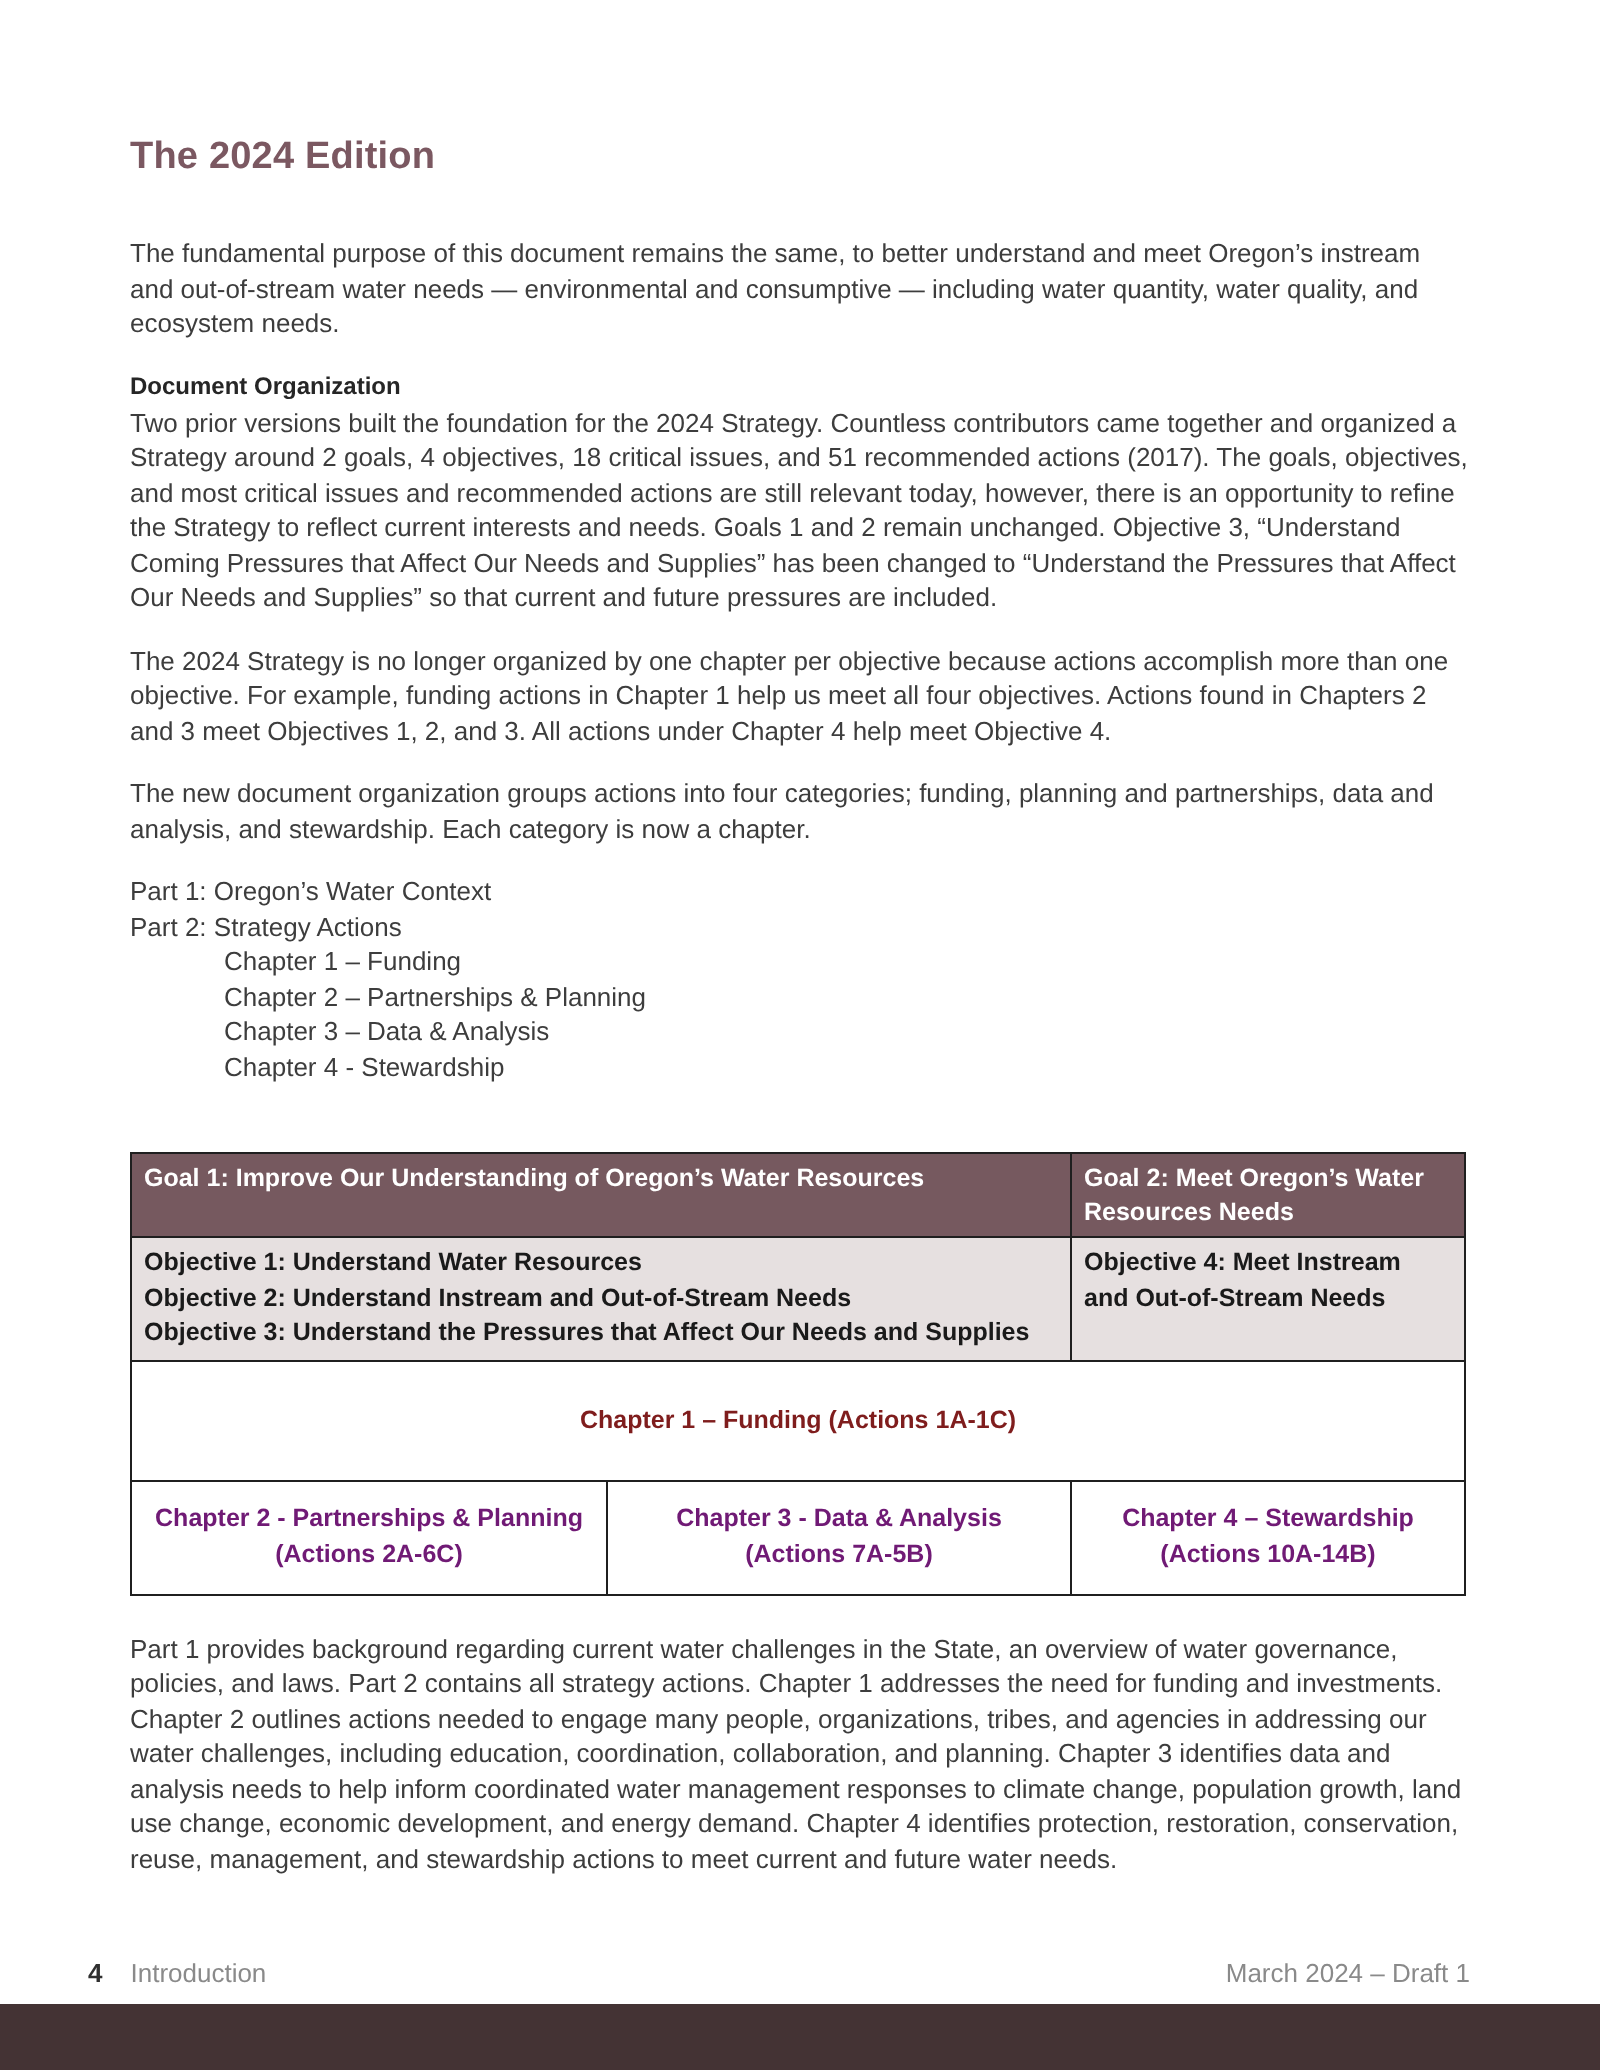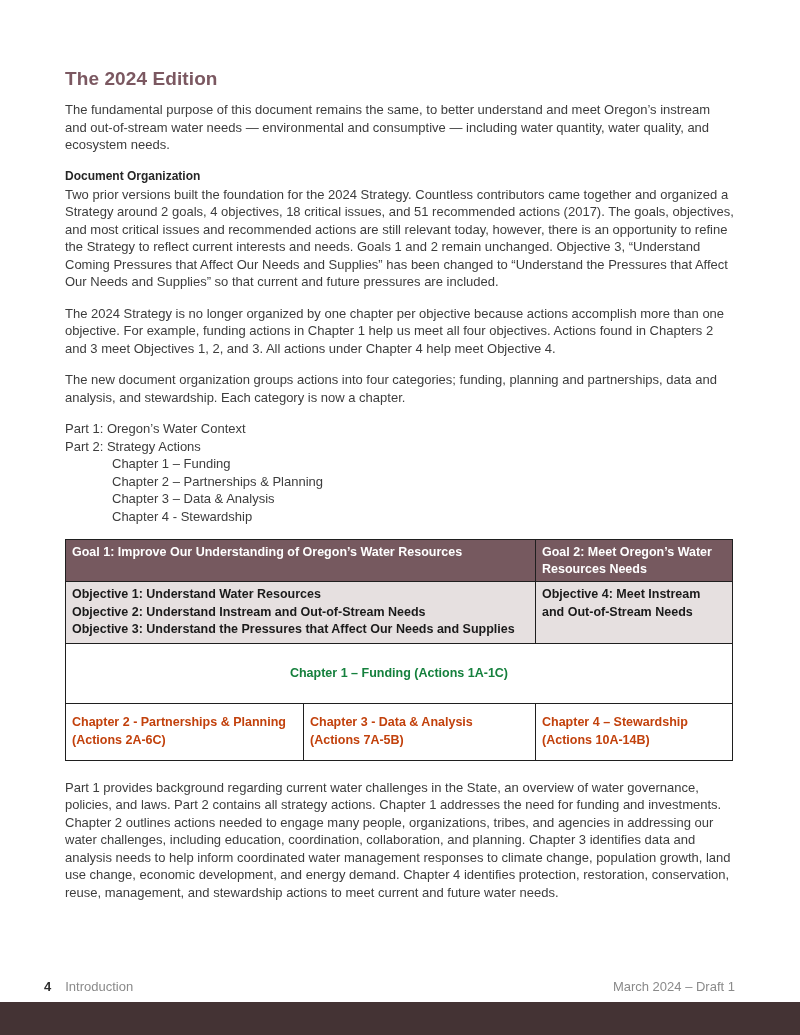--- a/index.html
+++ b/index.html
@@ -14,21 +14,21 @@
     overflow: hidden;
   }
   .content {
     padding: 68px 65px 0 65px;
   }
   h1.doc-title {
     font-size: 19px;
     font-weight: bold;
     color: var(--accent, #7b5861);
     letter-spacing: 0.1px;
-    margin-bottom: 11px;
+    margin-bottom: 28px;
   }
   p.body-text {
     font-size: 13px;
     line-height: 17.5px;
     color: #3d3d3d;
   }
   h2.section-heading {
     font-size: 12px;
     font-weight: bold;
     color: #262626;
@@ -36,21 +36,21 @@
     margin-bottom: 3px;
   }
   .para-gap { margin-top: 14px; }
   .outline {
     margin-top: 14px;
     font-size: 13px;
     line-height: 17.5px;
   }
   .outline .chapter-line { padding-left: 47px; }
   table.goals-table {
-    margin-top: 14px;
+    margin-top: 34px;
     border-collapse: collapse;
     width: 667px;
     table-layout: fixed;
   }
   table.goals-table td {
     border: 1px solid #1f1f1f;
     font-size: 12.5px;
     font-weight: bold;
     vertical-align: top;
     padding: 4px 6px;
@@ -64,27 +64,27 @@
   tr.objectives-row td {
     background: var(--table-objectives-bg, #e6e0e0);
     color: #1a1a1a;
     line-height: 17.5px;
     height: 54px;
   }
   tr.chapter1-row td {
     height: 60px;
     text-align: center;
     vertical-align: middle;
-    color: #15803d;
+    color: #7f1d1d;
   }
   tr.chapters-row td {
     height: 57px;
-    text-align: left;
+    text-align: center;
     vertical-align: middle;
-    color: #c2410c;
+    color: #701a75;
     line-height: 17.5px;
   }
   p.closing { margin-top: 18px; }
   .footer {
     position: absolute;
     left: 44px;
     right: 65px;
     bottom: 41px;
     font-size: 13px;
     color: #8a8a8a;

